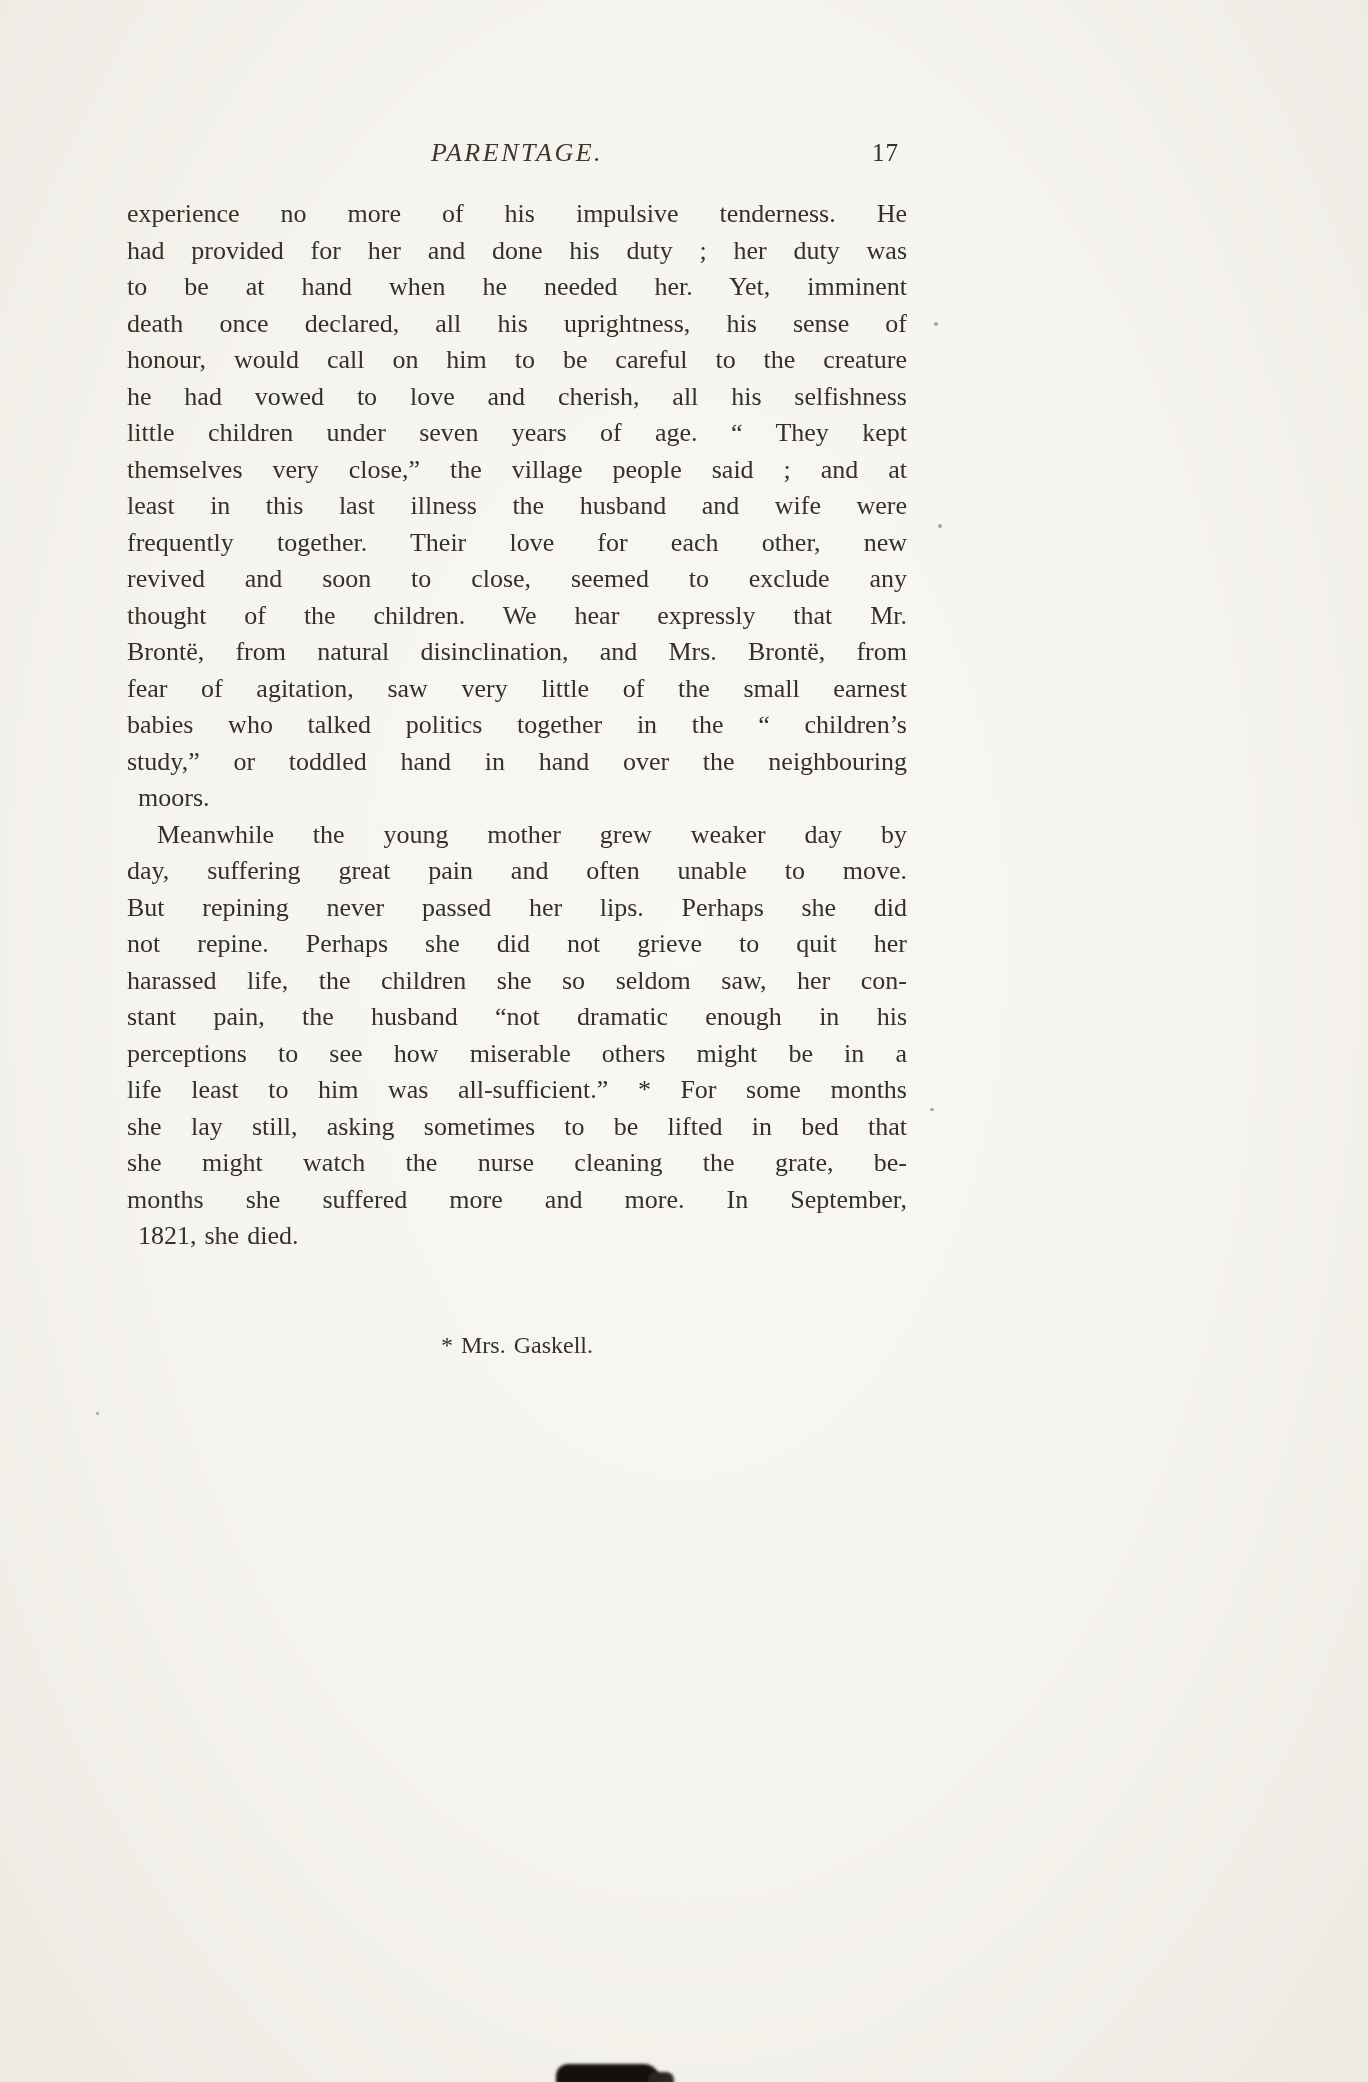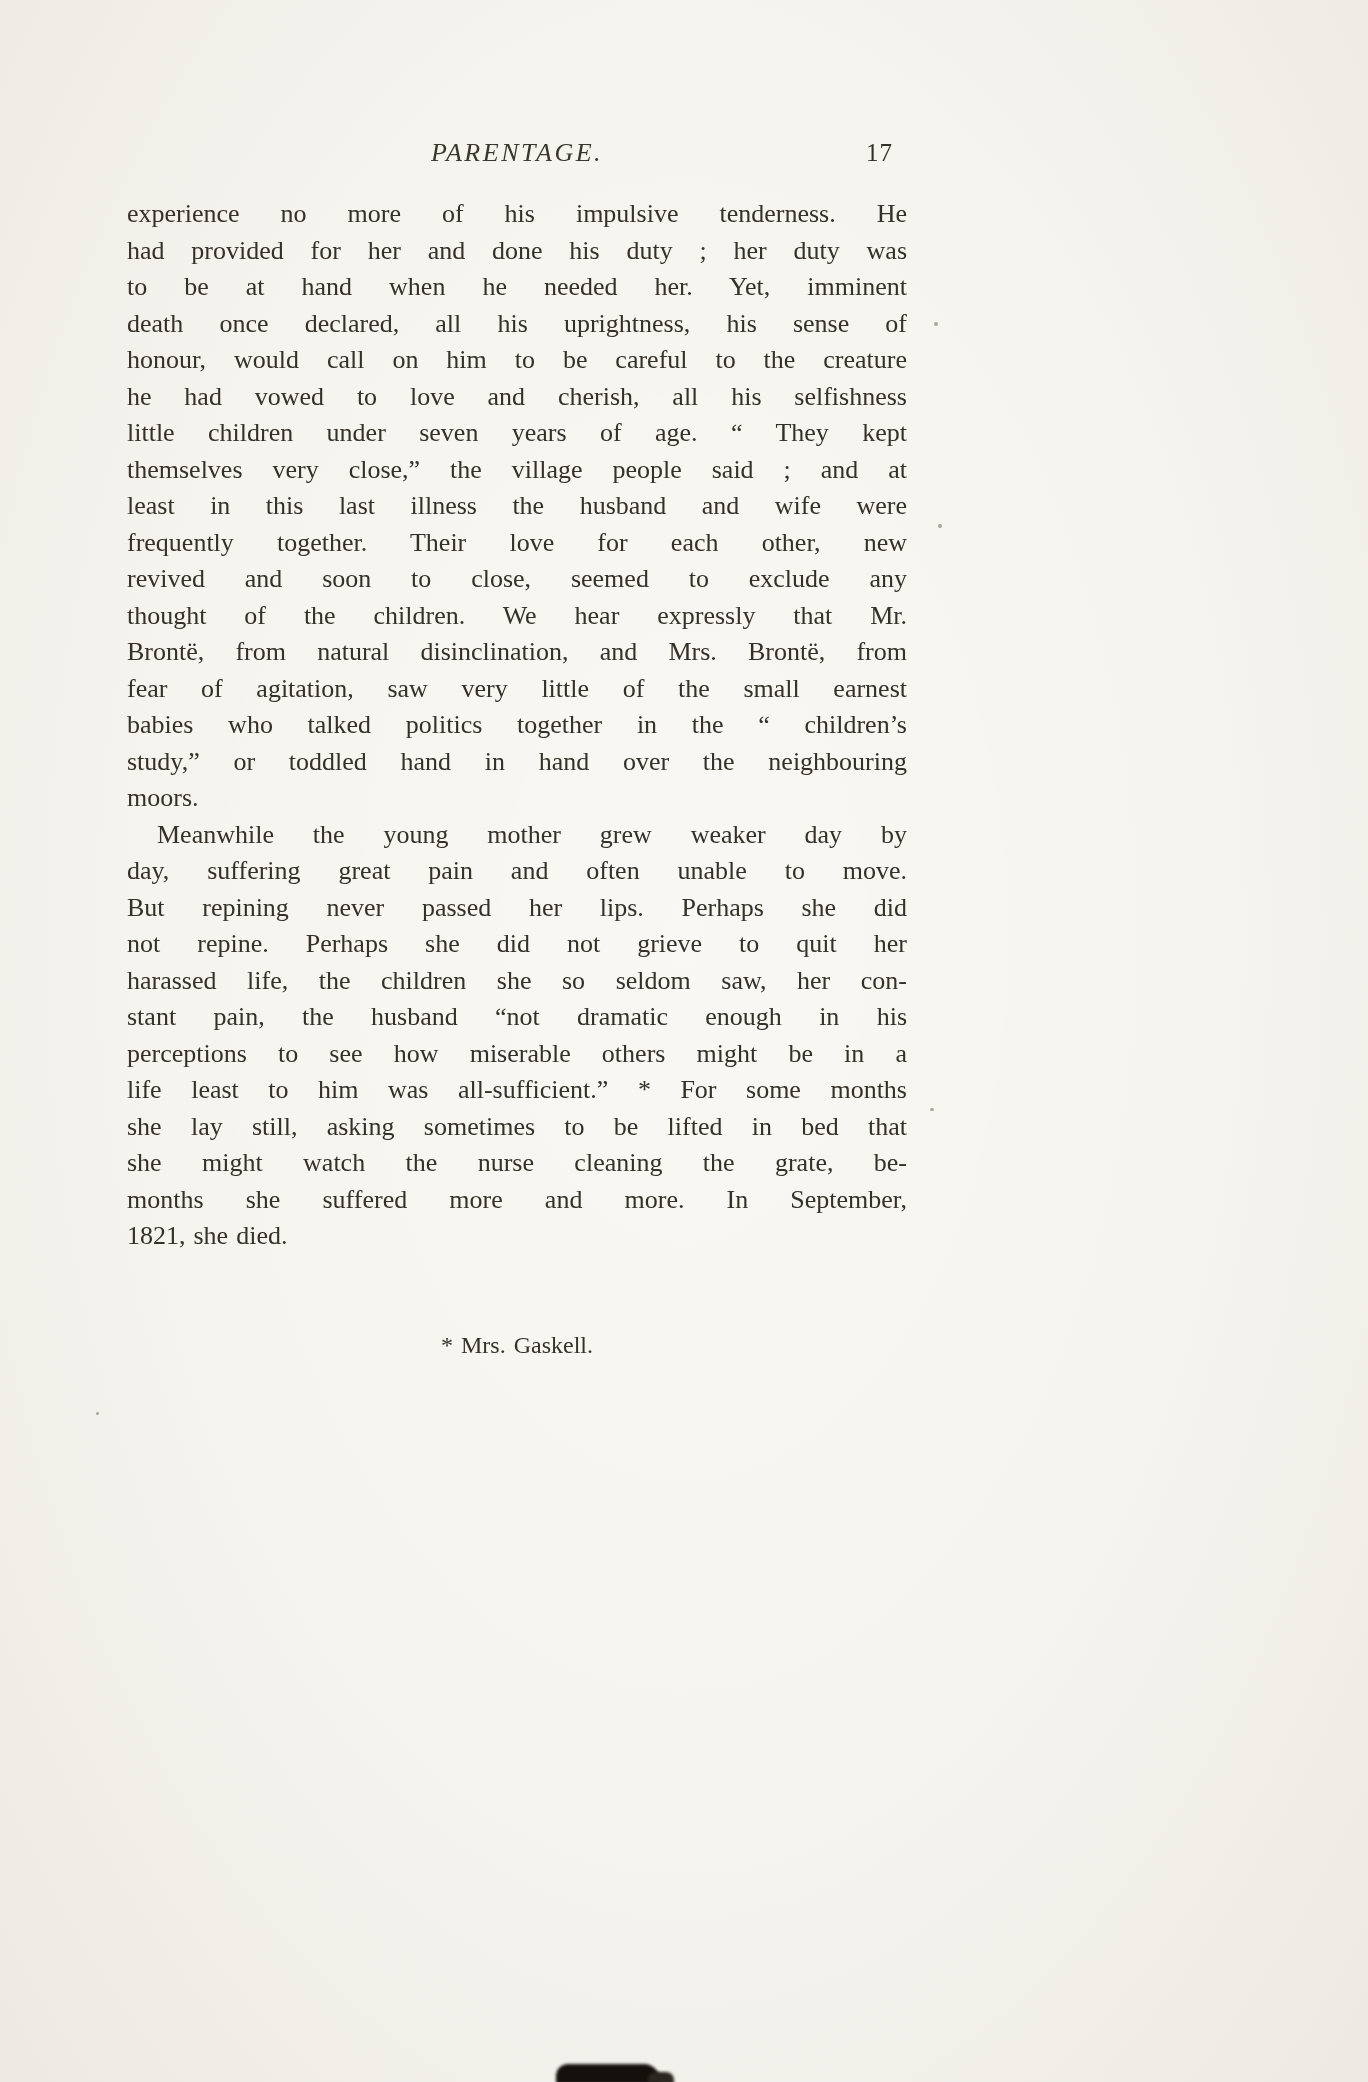--- a/index.html
+++ b/index.html
@@ -32,41 +32,41 @@
   .running-title {
     display: block;
     text-align: center;
     font-style: italic;
     font-size: 26px;
     letter-spacing: 2.5px;
     color: #3b372d;
   }
   .page-number {
     position: absolute;
-    right: 14px;
+    right: 8px;
     top: 1px;
     font-size: 25px;
     letter-spacing: 1px;
   }
   .body-text {
     position: absolute;
     left: 127px;
     top: 196px;
     width: 780px;
     font-size: 26px;
     line-height: 36.5px;
     word-spacing: 1.5px;
   }
   .paragraph { margin: 0; }
   .paragraph.indent .line:first-child { text-indent: 30px; }
   .line {
     text-align: justify;
     text-align-last: justify;
   }
-  .line.last { text-align-last: left; }
+  .line.last { text-align-last: left; margin-left: 11px; }
   .footnote {
     position: absolute;
     left: 127px;
     top: 1332px;
     width: 780px;
     text-align: center;
     font-size: 24px;
     word-spacing: 2px;
   }
   

